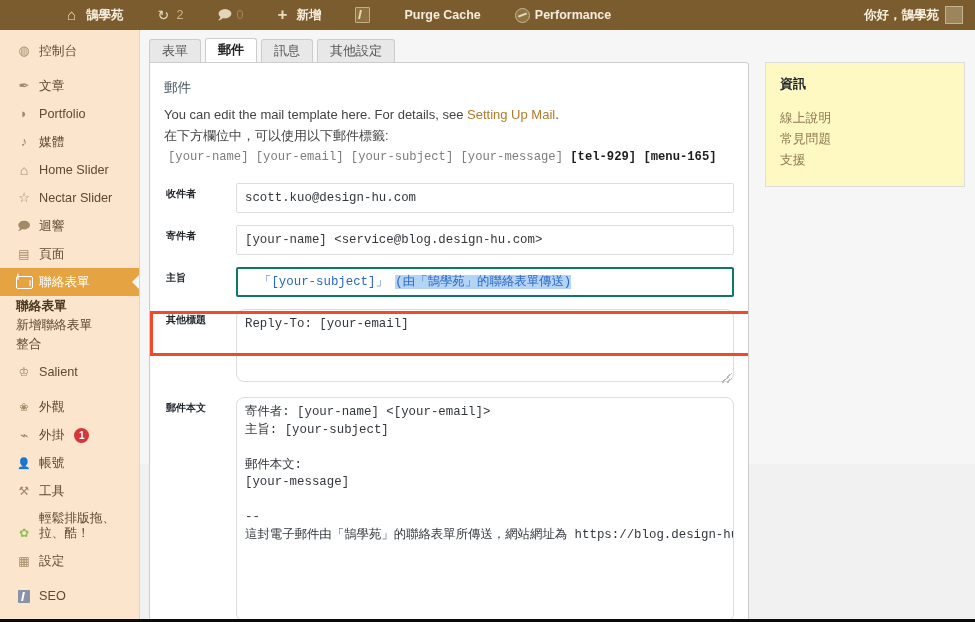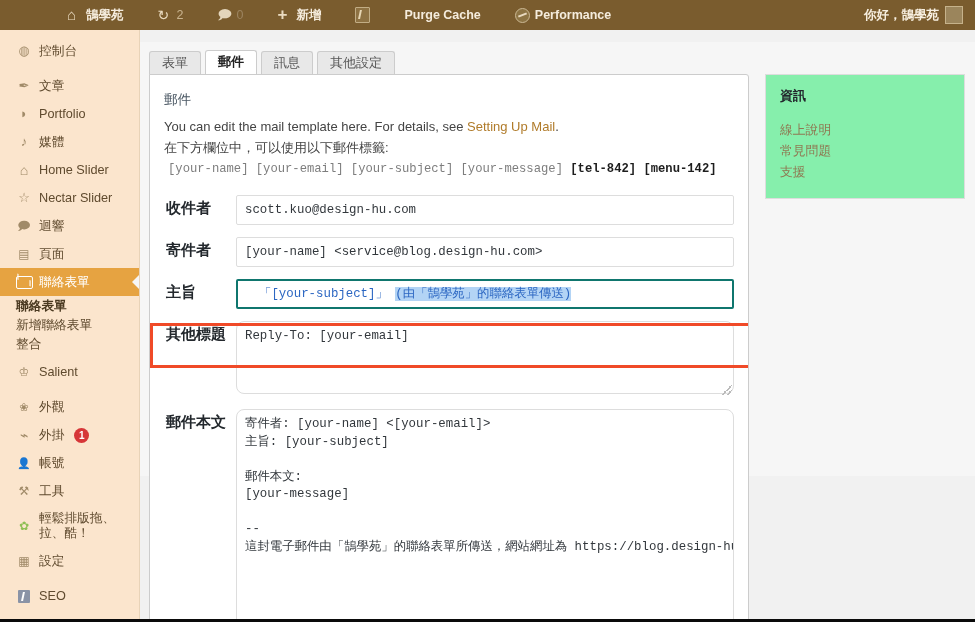--- a/index.html
+++ b/index.html
@@ -61,21 +61,21 @@
   .menu-sep{height:7px;}
   .submenu{padding:1px 0 4px 16px;}
   .submenu a{display:block;color:#5f4a2e;font-size:12.7px;line-height:19px;text-decoration:none;}
   .submenu a.cur{font-weight:bold;color:#4a3920;}
   .badge{
     display:inline-block;min-width:15px;height:15px;line-height:15px;
     border-radius:8px;background:#d63638;color:#fff;font-size:10px;
     text-align:center;padding:0 3px;box-sizing:border-box;font-weight:bold;
     margin-left:3px;vertical-align:middle;
   }
-  .menu-item.two-line{align-items:center;}
+  .menu-item.two-line{align-items:flex-end;}
   .menu-item.two-line .mi-label{white-space:normal;line-height:15px;display:block;width:84px;}
 
   
   .g-dash::before{content:"◍";}
   .g-pin::before{content:"✒";}
   .g-port::before{content:"◗";}
   .g-media::before{content:"♪";}
   .g-house::before{content:"⌂";font-size:14px;}
   .g-star::before{content:"☆";font-size:13px;}
   .g-page::before{content:"▤";font-size:12px;}
@@ -87,21 +87,21 @@
   .g-plug::before{content:"⌁";font-size:14px;}
   .g-user::before{content:"👤";font-size:11px;}
   .g-tool::before{content:"⚒";font-size:12px;}
   .g-flower::before{content:"✿";font-size:12px;color:#8fbf54;}
   .g-gear2::before{content:"▦";font-size:12px;}
   .g-seo{width:12px;height:13px;background:#8a93a6;border-radius:1px;display:inline-block;position:relative;margin-top:2px;}
   .g-seo::after{content:"";position:absolute;left:4px;top:2px;width:2px;height:9px;background:#fff;transform:skewX(-12deg);}
   .g-speed::before{content:"◕";font-size:13px;color:#8a93a6;}
 
   
-  .content{position:absolute;left:140px;top:30px;width:835px;height:434px;background:#f6f6f6;margin-top:12px;}
+  .content{position:absolute;left:140px;top:30px;width:835px;height:434px;background:#f6f6f6;}
   .tabs{position:absolute;left:9px;top:9px;display:flex;align-items:flex-end;height:24px;}
   .tab{
     background:#e8e8e8;border:1px solid #ccc;border-bottom:none;
     padding:3px 12px 4px;font-size:13px;color:#555;margin-right:4px;
     border-radius:3px 3px 0 0;line-height:16px;
   }
   .tab.active{background:#fff;color:#222;font-weight:bold;border-color:#ccc;position:relative;top:0;padding-bottom:5px;}
   .panel{
     position:absolute;left:9px;top:32px;width:600px;height:585px;
     background:#fff;border:1px solid #ccc;border-radius:0 3px 0 0;
@@ -113,21 +113,21 @@
   .panel .desc a{color:#b07b2a;text-decoration:none;}
   .taglist{
     font-family:"Liberation Mono","DejaVu Sans Mono",monospace;
     font-size:12.2px;color:#7d7d7d;line-height:20px;margin:2px 0 10px;padding-left:4px;
   }
   .taglist b{color:#1d1d1d;font-weight:bold;}
 
   table.form{width:100%;border-collapse:collapse;}
   table.form th{
     text-align:left;vertical-align:top;width:78px;
-    padding:10px 8px 10px 2px;font-size:15px;color:#23282d;font-weight:bold;
+    padding:10px 8px 10px 2px;font-size:10px;color:#23282d;font-weight:bold;
     white-space:nowrap;
   }
   table.form td{padding:6px 0 6px 0;vertical-align:top;}
   .txt{
     width:498px;box-sizing:border-box;
     border:1px solid #ddd;border-radius:2px;background:#fff;
     padding:6px 8px;font-family:"Liberation Mono","DejaVu Sans Mono",monospace;
     font-size:12.4px;color:#32373c;line-height:16px;
   }
   .txt.focused{border:2px solid #0f766e;padding:5px 21px;}
@@ -148,21 +148,21 @@
   .subject-text{color:#2b66c2;}
   .subject-sel{background:#b3d4f5;color:#2b66c2;}
   .redbox{
     position:absolute;left:0px;top:248px;width:610px;height:45px;
     border:3px solid #f04a28;box-sizing:border-box;pointer-events:none;
   }
 
   
   .infobox{
     position:absolute;left:625px;top:32px;width:200px;
-    background:#86efac;border:1px solid #ddd;box-sizing:border-box;
+    background:#fef9c3;border:1px solid #ddd;box-sizing:border-box;
     padding:12px 14px 16px;
   }
   .infobox h4{margin:0 0 14px;font-size:13px;font-weight:bold;color:#23282d;}
   .infobox a{display:block;color:#8f7852;font-size:12.8px;line-height:21px;text-decoration:none;}
   .bottombar{position:absolute;left:0;bottom:0;width:975px;height:3px;background:#0a0a0a;}
 </style>
 </head>
 <body>
 
 <div class="screen">
@@ -306,21 +306,21 @@
 
     <div class="panel">
       <h3>郵件</h3>
 
       <p class="desc">
         <span>You can edit the mail template here. For details, see </span><a href="#">Setting Up Mail</a><span>.</span>
       </p>
       <p class="desc">在下方欄位中，可以使用以下郵件標籤:</p>
 
       <div class="taglist">
-        <span>[your-name] [your-email] [your-subject] [your-message] </span><b>[tel-842] [menu-142]</b>
+        <span>[your-name] [your-email] [your-subject] [your-message] </span><b>[tel-929] [menu-165]</b>
       </div>
 
       <table class="form">
         <tbody>
             <tr>
           <th>收件者</th>
           <td>
             <input class="txt" type="text" value="scott.kuo@design-hu.com" style="">
           </td>
         </tr>

